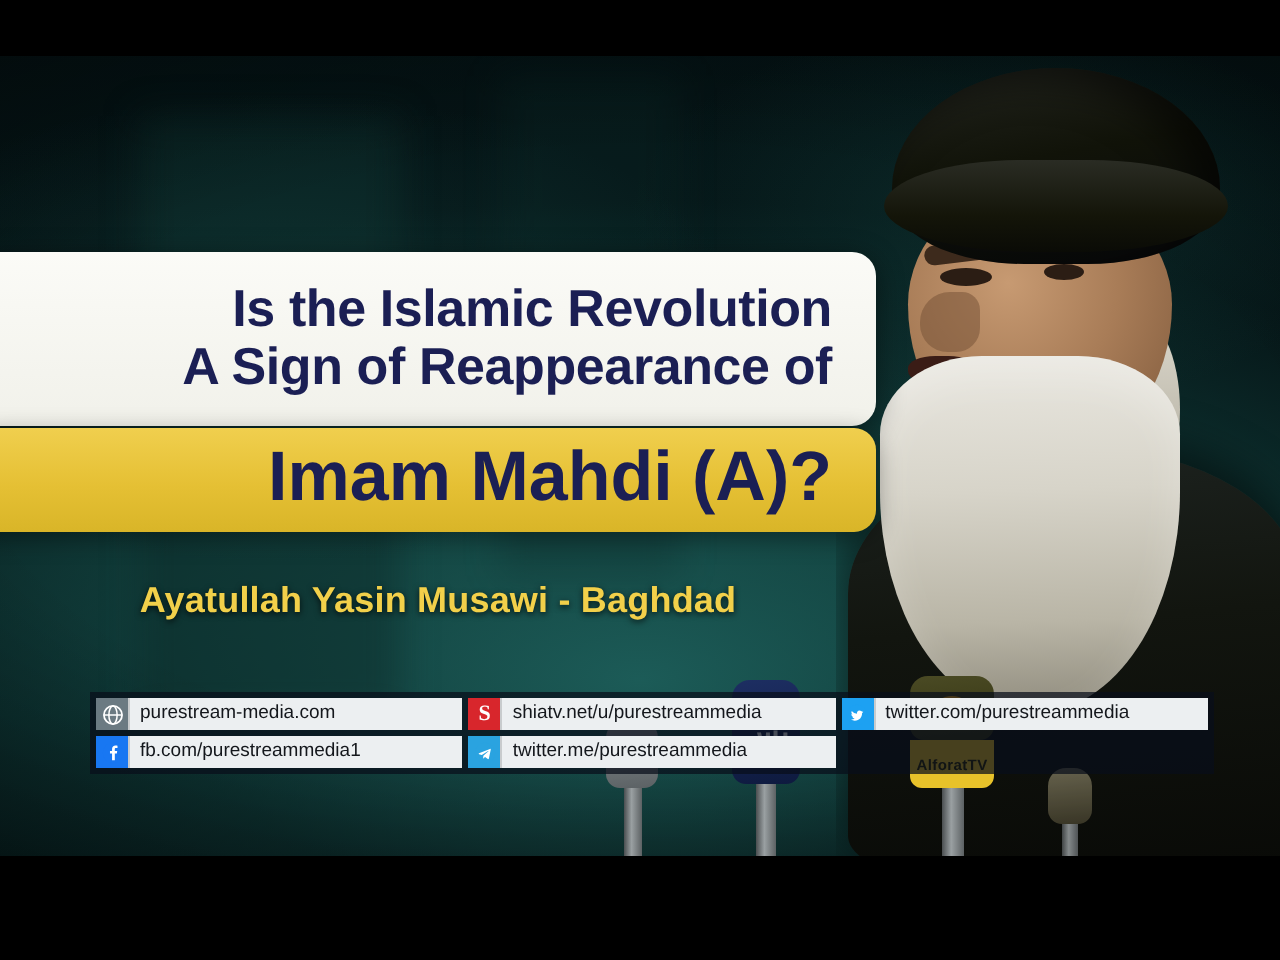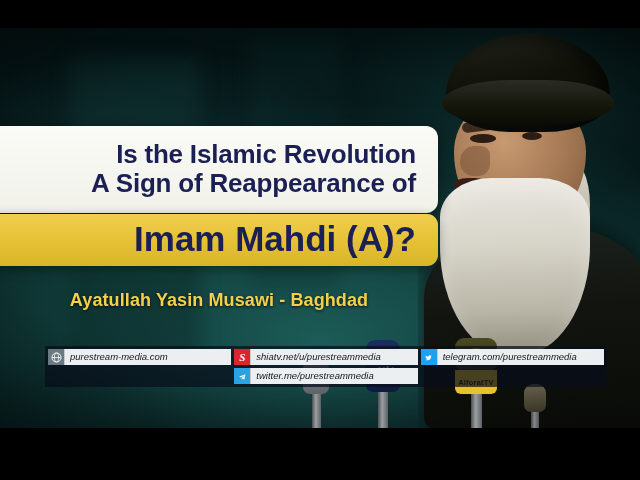--- a/index.html
+++ b/index.html
@@ -240,21 +240,20 @@
   
   .social-bar {
     position: absolute;
     left: 45px;
     top: 346px;
     width: 556px;
     background: rgba(8,14,26,0.72);
     padding: 3px;
     display: flex;
     gap: 3px;
-    font-style: italic;
   }
   .social-col {
     display: flex;
     flex-direction: column;
     gap: 3px;
     flex: 1 1 0;
     min-width: 0;
   }
   .social-item {
     display: flex;
@@ -358,20 +357,29 @@
     <div class="social-col">
       <div class="social-item">
         <span class="si-icon" style="background:#6b7a82;">
           <svg width="11" height="11" viewBox="0 0 16 16">
               <circle cx="8" cy="8" r="6.6" fill="none" stroke="#fff" stroke-width="1.3"></circle>
               <ellipse cx="8" cy="8" rx="3" ry="6.6" fill="none" stroke="#fff" stroke-width="1.1"></ellipse>
               <line x1="1.6" y1="8" x2="14.4" y2="8" stroke="#fff" stroke-width="1.1"></line>
             </svg>
         </span>
         <span class="si-text">purestream-media.com</span>
+      </div>
+      <div class="social-item">
+        <span class="si-icon" style="background:#1877f2;">
+          <svg width="11" height="11" viewBox="0 0 16 16">
+              <circle cx="8" cy="8" r="7.4" fill="#1877f2"></circle>
+              <path d="M9.3 8.4h1.5l.25-1.9H9.3V5.3c0-.55.16-.92.95-.92h1.02V2.68c-.18-.02-.78-.08-1.48-.08-1.47 0-2.47.9-2.47 2.54V6.5H5.8v1.9h1.52v4.9h2V8.4z" fill="#fff"></path>
+            </svg>
+        </span>
+        <span class="si-text">fb.com/purestreammedia1</span>
       </div>
     </div>
 
     <div class="social-col">
       <div class="social-item">
         <span class="si-icon" style="background:#d8262c;">
           <span style="color:#fff;font-size:11px;font-weight:bold;font-family:'Liberation Serif',serif;line-height:1;">S</span>
         </span>
         <span class="si-text">shiatv.net/u/purestreammedia</span>
       </div>
@@ -387,21 +395,21 @@
     </div>
 
     <div class="social-col">
       <div class="social-item">
         <span class="si-icon" style="background:#1da1f2;">
           <svg width="11" height="11" viewBox="0 0 16 16">
               <circle cx="8" cy="8" r="7.4" fill="#1da1f2"></circle>
               <path d="M12.6 5.6c-.33.15-.7.25-1.07.3.38-.23.68-.6.82-1.03-.36.21-.76.37-1.18.45a1.86 1.86 0 0 0-3.17 1.7A5.28 5.28 0 0 1 4.17 5.1a1.86 1.86 0 0 0 .58 2.48c-.3-.01-.59-.09-.84-.23v.02c0 .9.64 1.65 1.49 1.82-.27.07-.56.09-.84.03a1.86 1.86 0 0 0 1.74 1.29 3.74 3.74 0 0 1-2.75.77 5.26 5.26 0 0 0 2.85.83c3.42 0 5.29-2.83 5.29-5.29v-.24c.36-.26.68-.59.91-.98z" fill="#fff"></path>
             </svg>
         </span>
-        <span class="si-text">telegram.com/purestreammedia</span>
+        <span class="si-text">twitter.com/purestreammedia</span>
       </div>
     </div>
 
   </div>
 
   <div class="bar-top"></div>
   <div class="bar-bottom"></div>
 
 </div>
 

